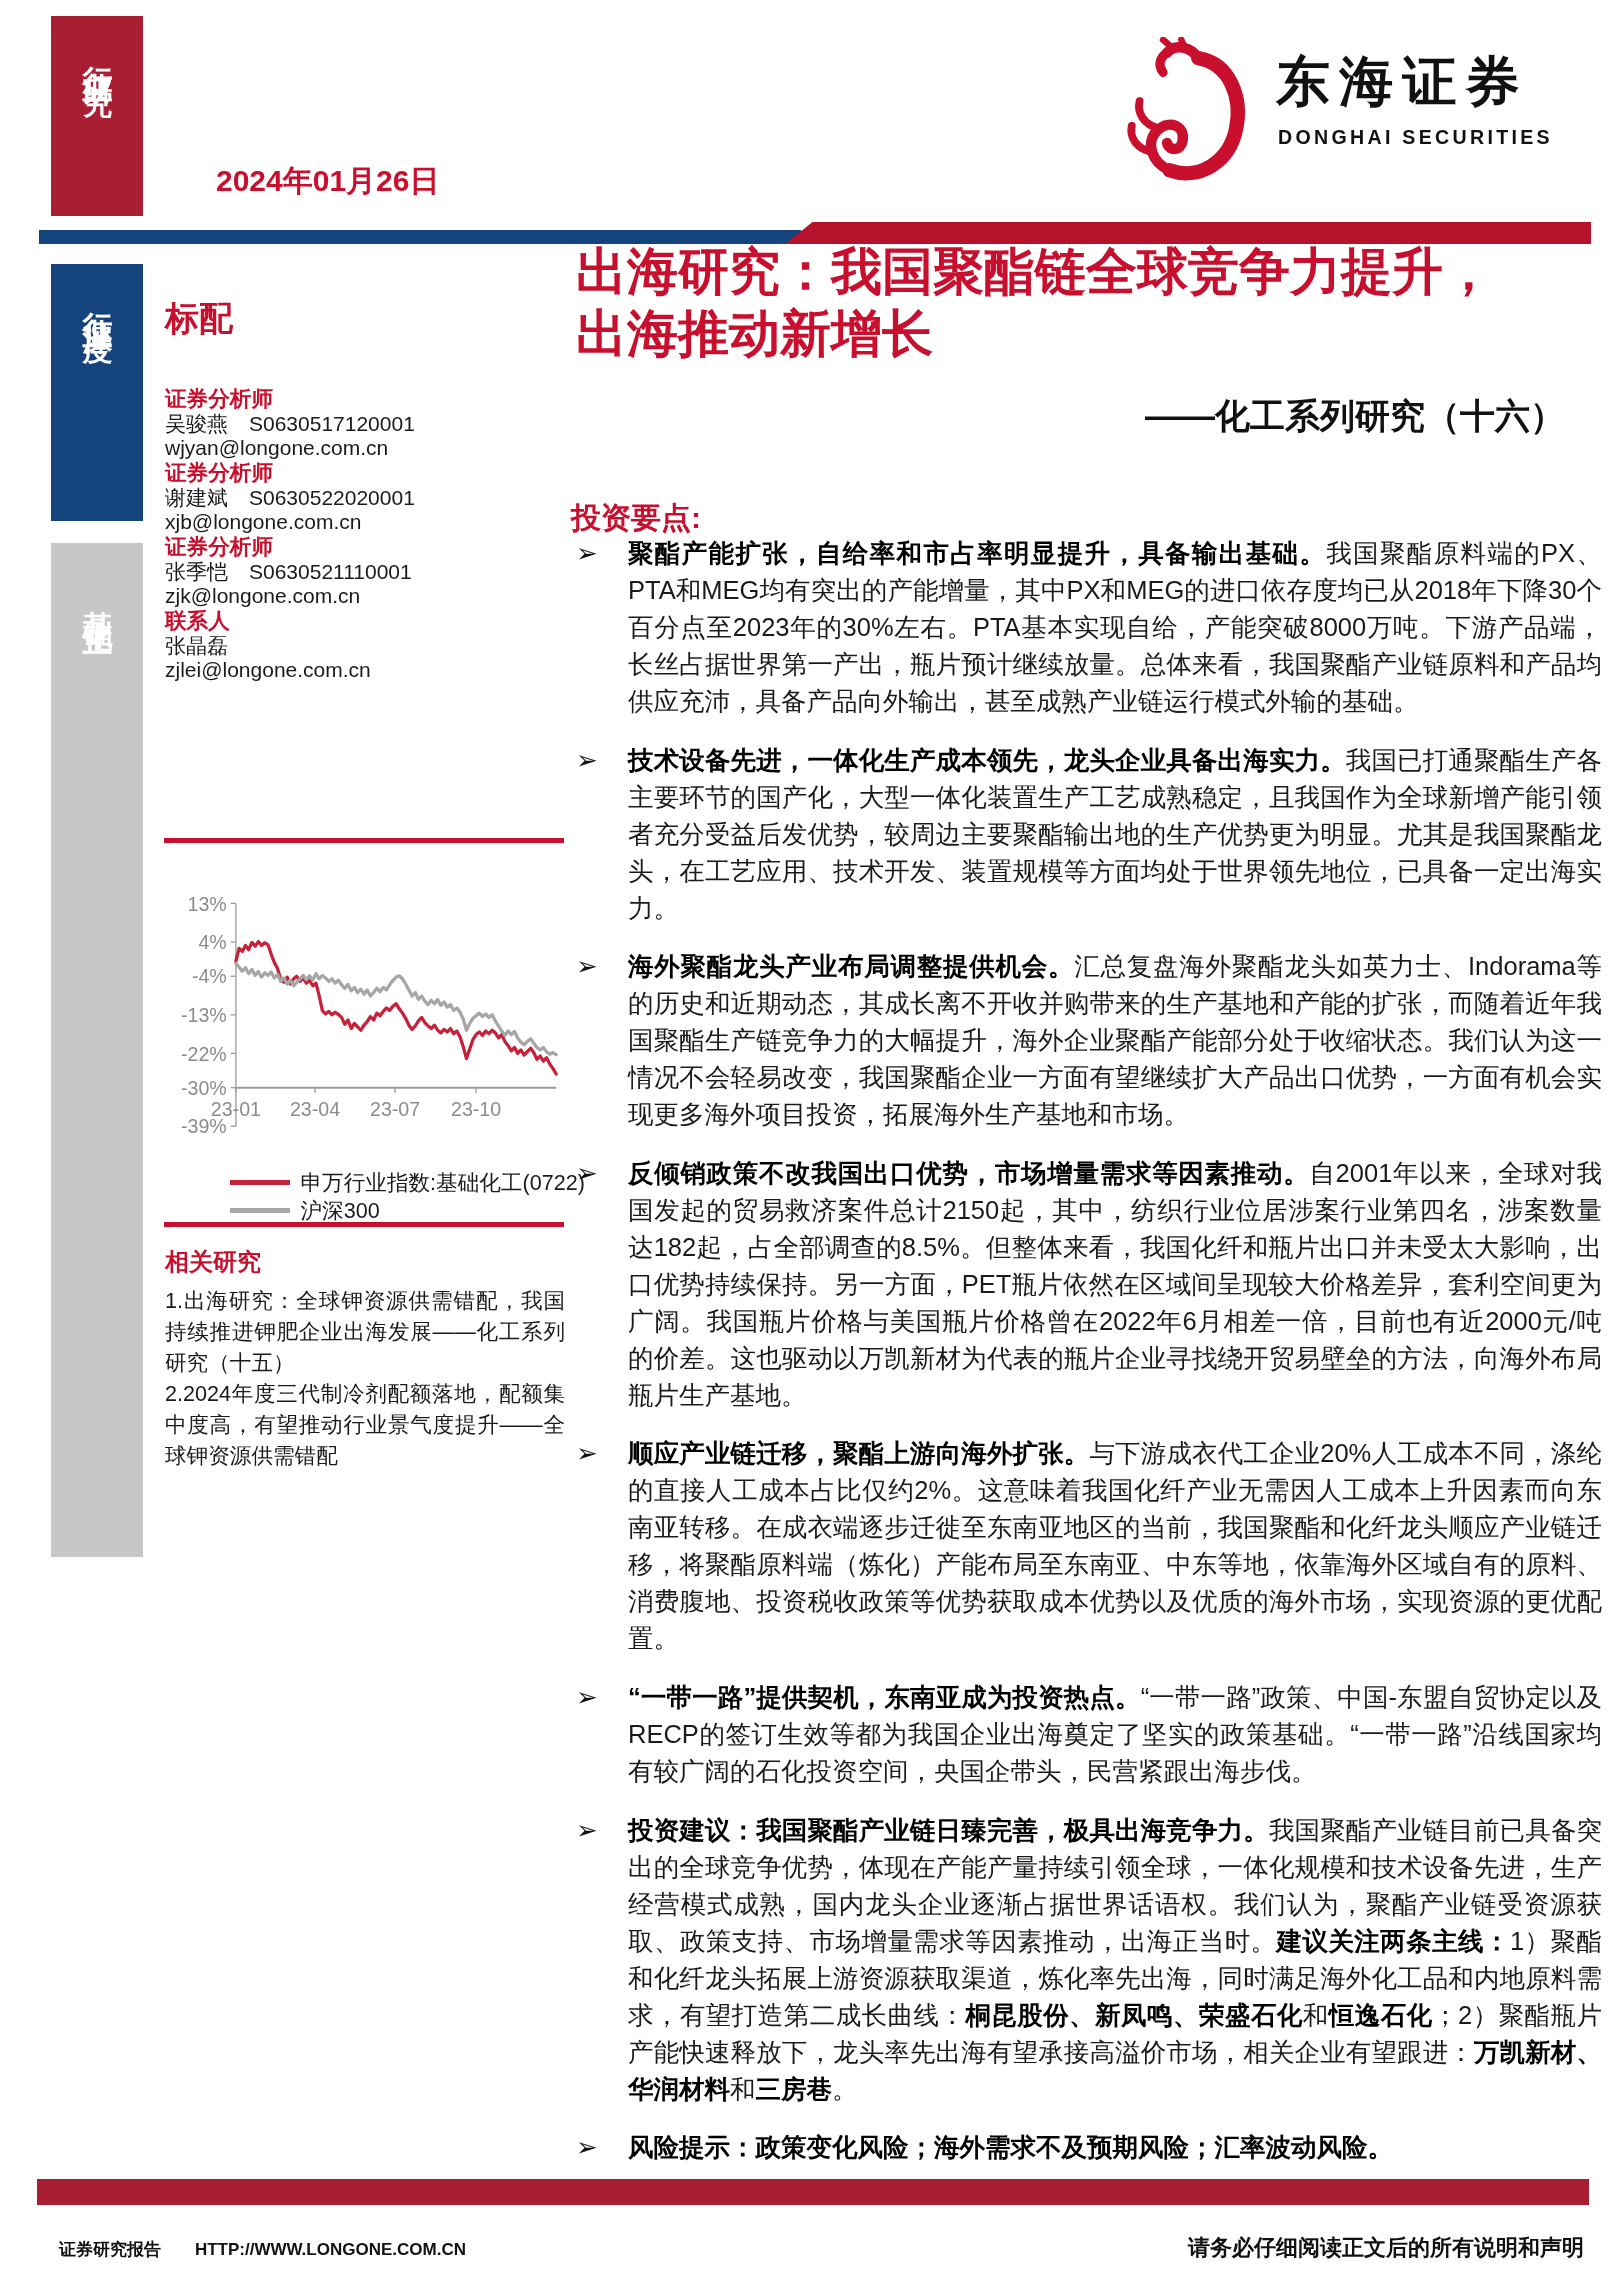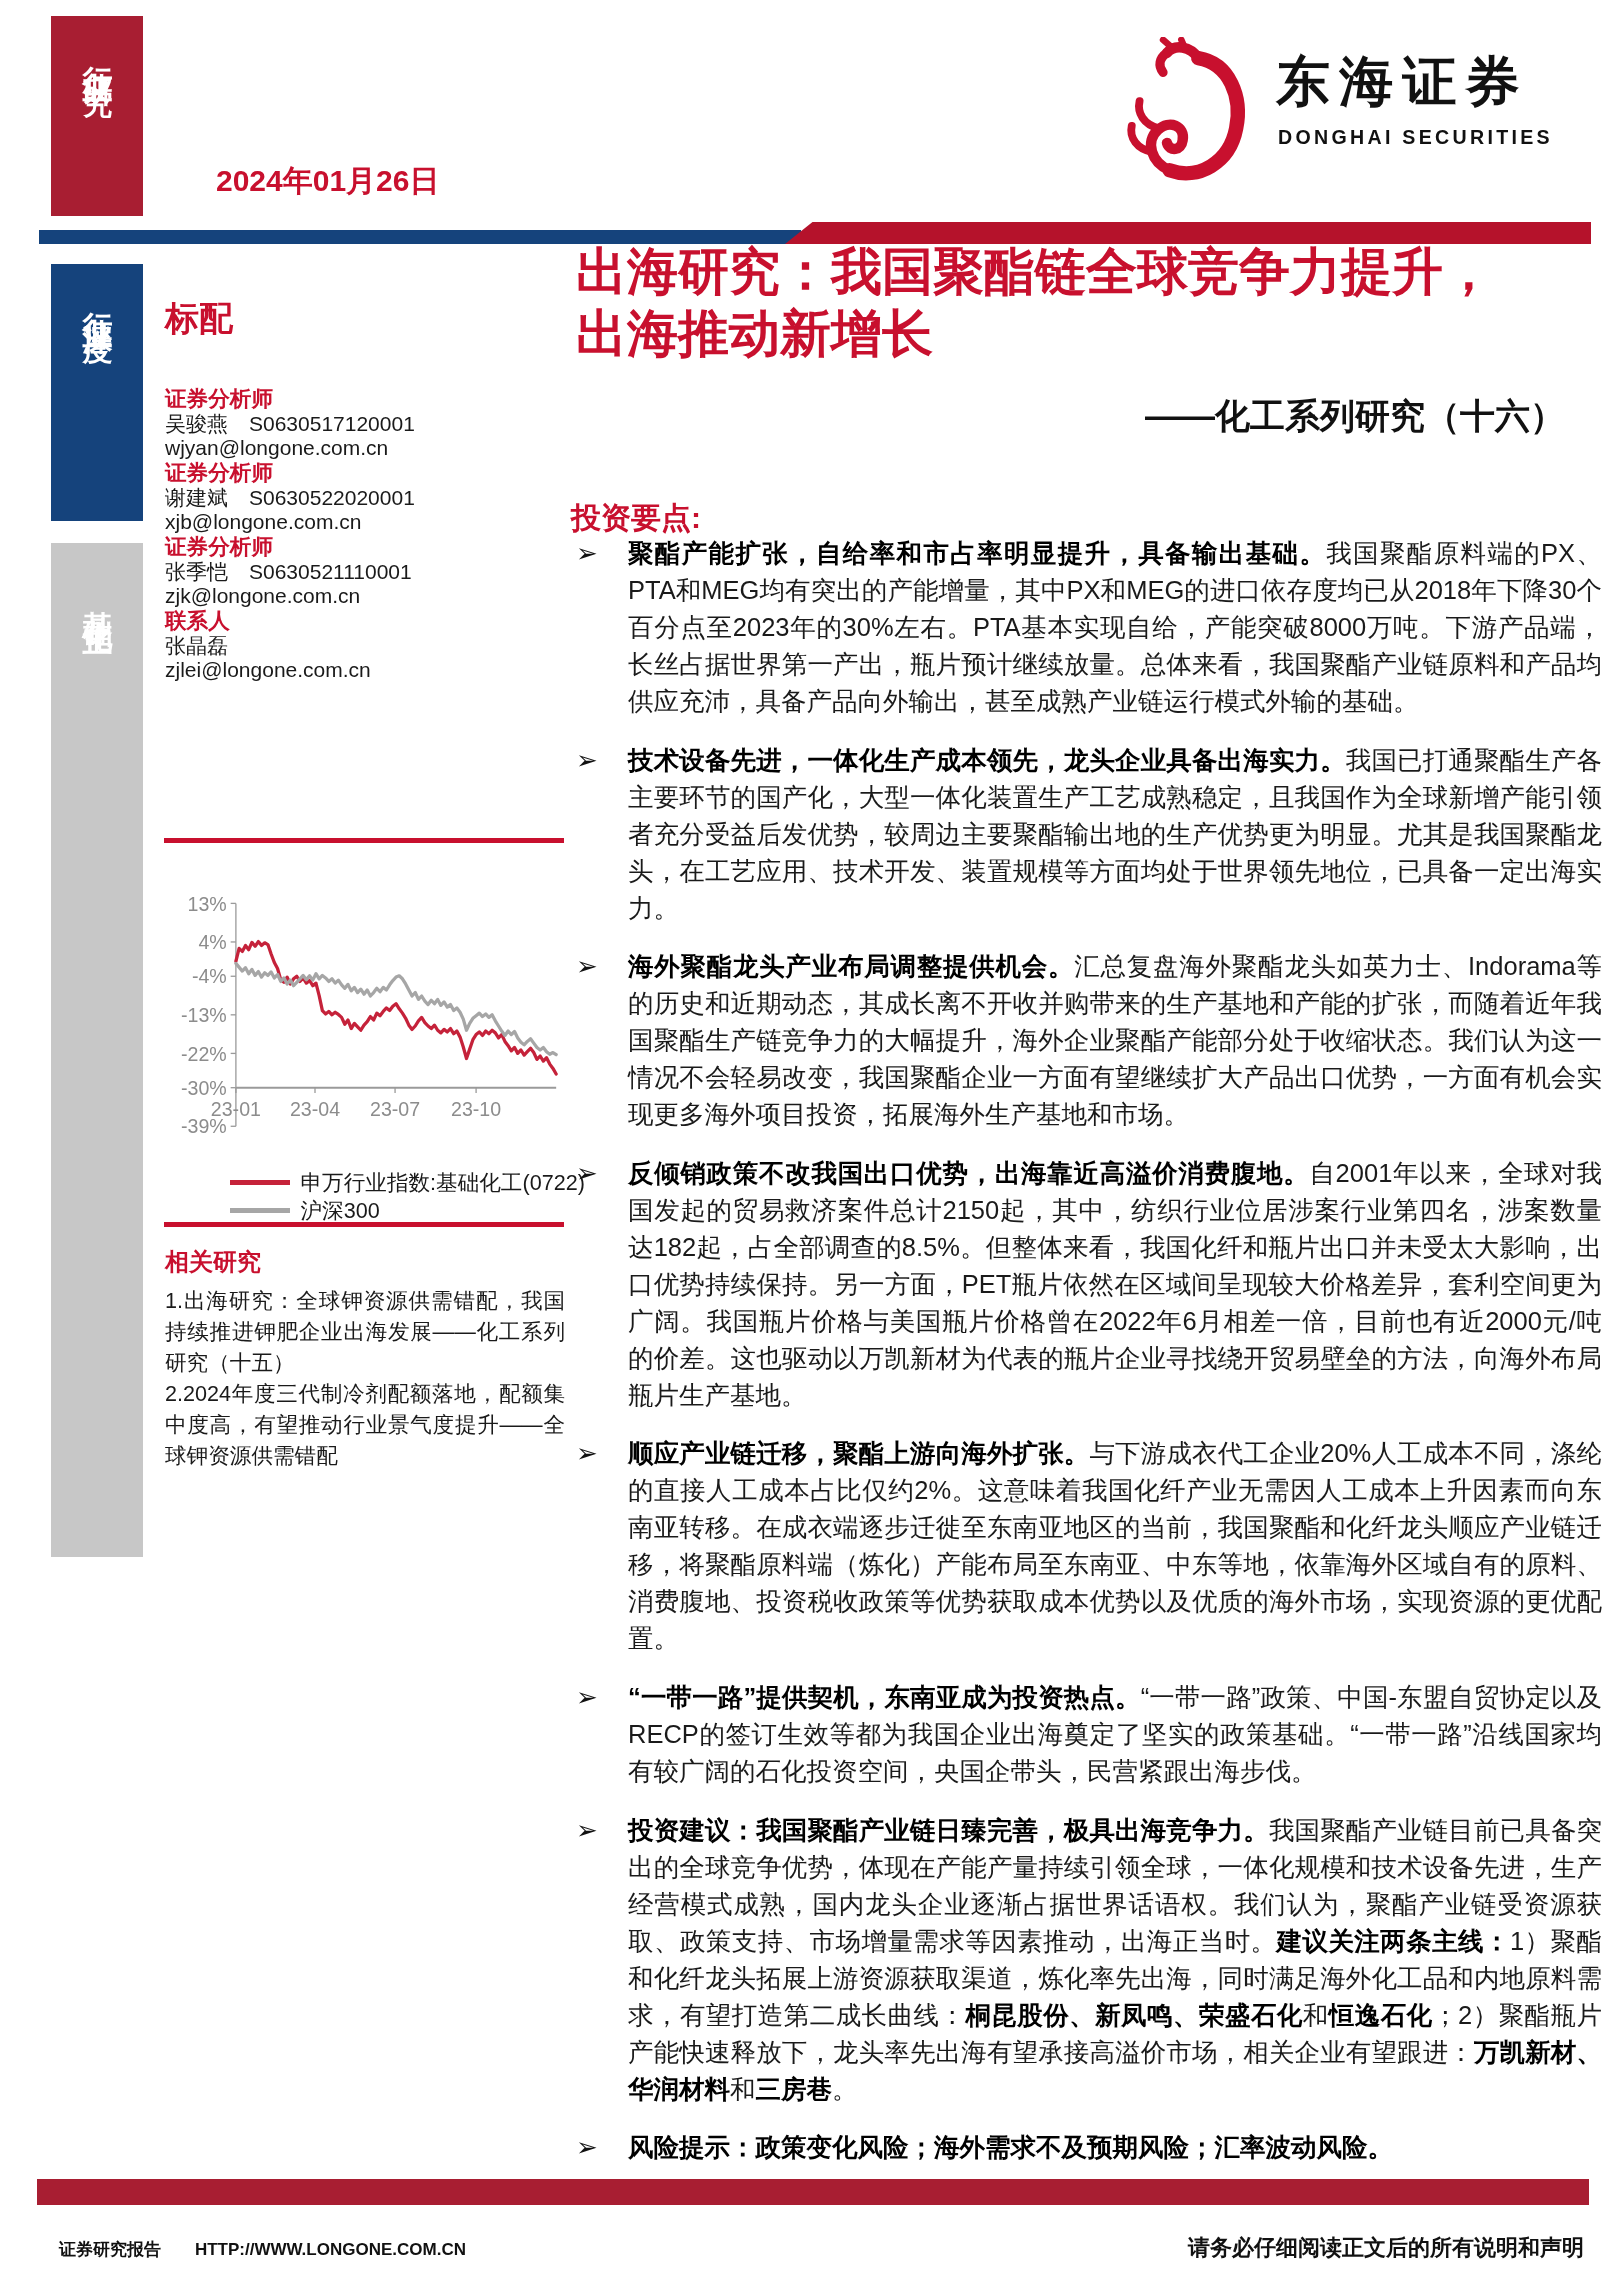--- a/index.html
+++ b/index.html
@@ -199,21 +199,21 @@
       <div class="bullet">
         <span class="bullet-marker">➢</span>
         <div class="bullet-text"><span class="b">技术设备先进，一体化生产成本领先，龙头企业具备出海实力。</span><span>我国已打通聚酯生产各主要环节的国产化，大型一体化装置生产工艺成熟稳定，且我国作为全球新增产能引领者充分受益后发优势，较周边主要聚酯输出地的生产优势更为明显。尤其是我国聚酯龙头，在工艺应用、技术开发、装置规模等方面均处于世界领先地位，已具备一定出海实力。</span></div>
       </div>
       <div class="bullet">
         <span class="bullet-marker">➢</span>
         <div class="bullet-text"><span class="b">海外聚酯龙头产业布局调整提供机会。</span><span>汇总复盘海外聚酯龙头如英力士、Indorama等的历史和近期动态，其成长离不开收并购带来的生产基地和产能的扩张，而随着近年我国聚酯生产链竞争力的大幅提升，海外企业聚酯产能部分处于收缩状态。我们认为这一情况不会轻易改变，我国聚酯企业一方面有望继续扩大产品出口优势，一方面有机会实现更多海外项目投资，拓展海外生产基地和市场。</span></div>
       </div>
       <div class="bullet">
         <span class="bullet-marker">➢</span>
-        <div class="bullet-text"><span class="b">反倾销政策不改我国出口优势，出海靠近高溢价消费腹地。</span><span>自2001年以来，全球对我国发起的贸易救济案件总计2150起，其中，纺织行业位居涉案行业第四名，涉案数量达182起，占全部调查的8.5%。但整体来看，我国化纤和瓶片出口并未受太大影响，出口优势持续保持。另一方面，PET瓶片依然在区域间呈现较大价格差异，套利空间更为广阔。我国瓶片价格与美国瓶片价格曾在2022年6月相差一倍，目前也有近2000元/吨的价差。这也驱动以万凯新材为代表的瓶片企业寻找绕开贸易壁垒的方法，向海外布局瓶片生产基地。</span></div>
+        <div class="bullet-text"><span class="b">反倾销政策不改我国出口优势，市场增量需求等因素推动。</span><span>自2001年以来，全球对我国发起的贸易救济案件总计2150起，其中，纺织行业位居涉案行业第四名，涉案数量达182起，占全部调查的8.5%。但整体来看，我国化纤和瓶片出口并未受太大影响，出口优势持续保持。另一方面，PET瓶片依然在区域间呈现较大价格差异，套利空间更为广阔。我国瓶片价格与美国瓶片价格曾在2022年6月相差一倍，目前也有近2000元/吨的价差。这也驱动以万凯新材为代表的瓶片企业寻找绕开贸易壁垒的方法，向海外布局瓶片生产基地。</span></div>
       </div>
       <div class="bullet">
         <span class="bullet-marker">➢</span>
         <div class="bullet-text"><span class="b">顺应产业链迁移，聚酯上游向海外扩张。</span><span>与下游成衣代工企业20%人工成本不同，涤纶的直接人工成本占比仅约2%。这意味着我国化纤产业无需因人工成本上升因素而向东南亚转移。在成衣端逐步迁徙至东南亚地区的当前，我国聚酯和化纤龙头顺应产业链迁移，将聚酯原料端（炼化）产能布局至东南亚、中东等地，依靠海外区域自有的原料、消费腹地、投资税收政策等优势获取成本优势以及优质的海外市场，实现资源的更优配置。</span></div>
       </div>
       <div class="bullet">
         <span class="bullet-marker">➢</span>
         <div class="bullet-text"><span class="b">“一带一路”提供契机，东南亚成为投资热点。</span><span>“一带一路”政策、中国-东盟自贸协定以及RECP的签订生效等都为我国企业出海奠定了坚实的政策基础。“一带一路”沿线国家均有较广阔的石化投资空间，央国企带头，民营紧跟出海步伐。</span></div>
       </div>
       <div class="bullet">

